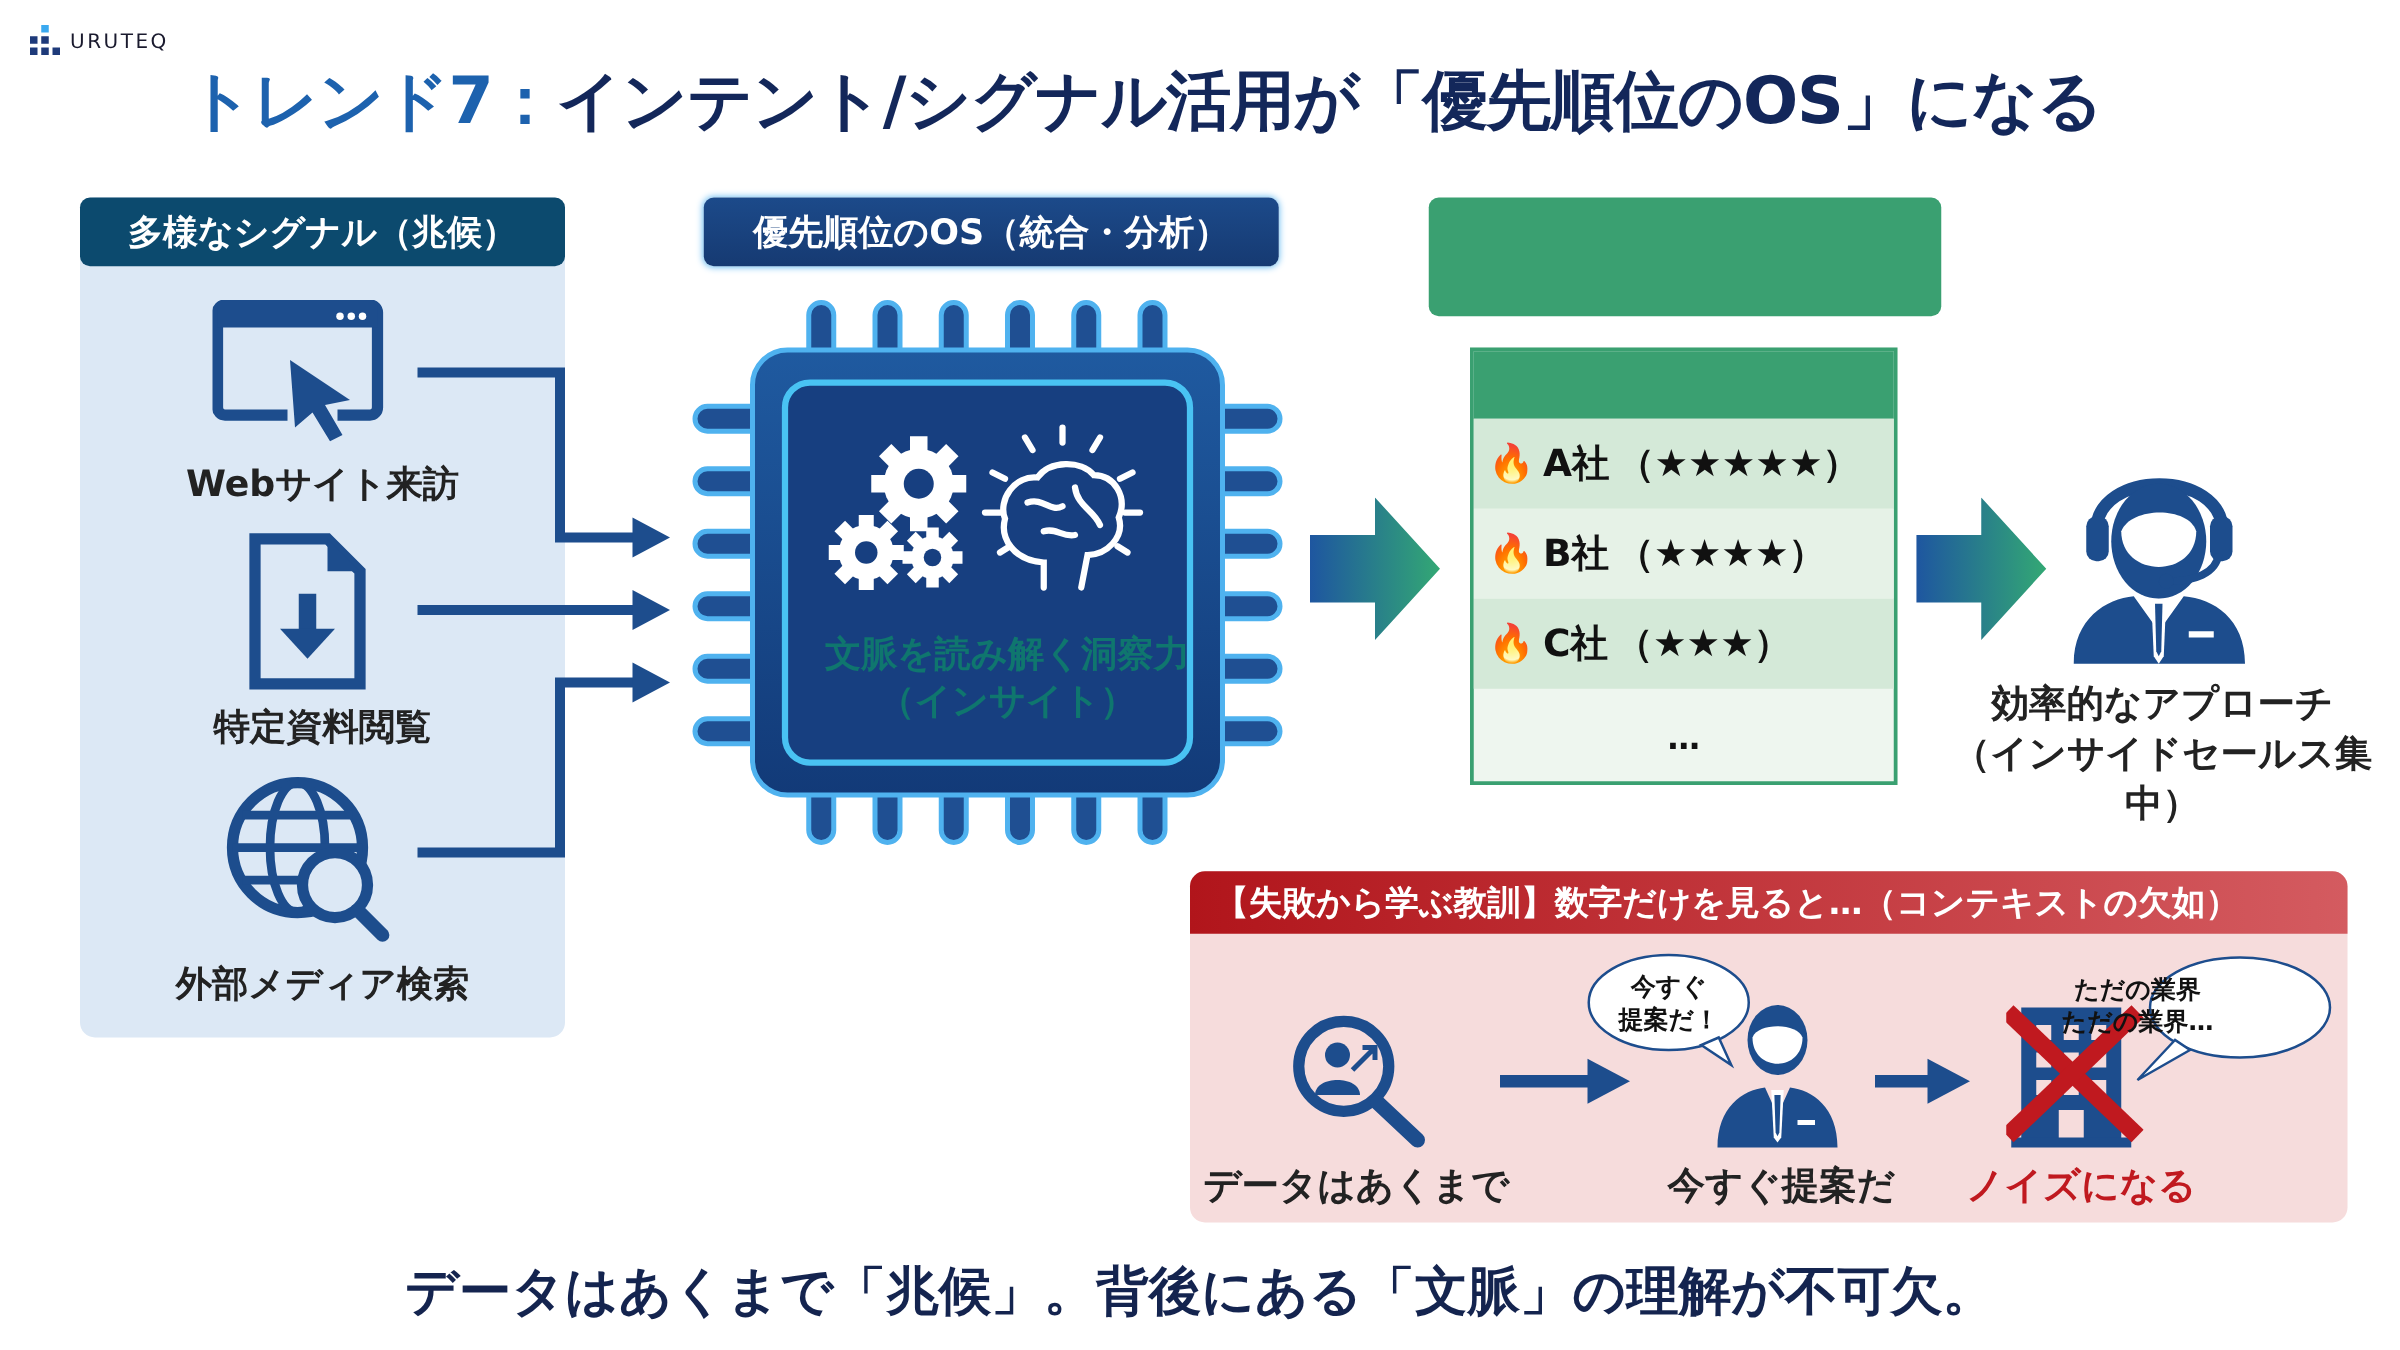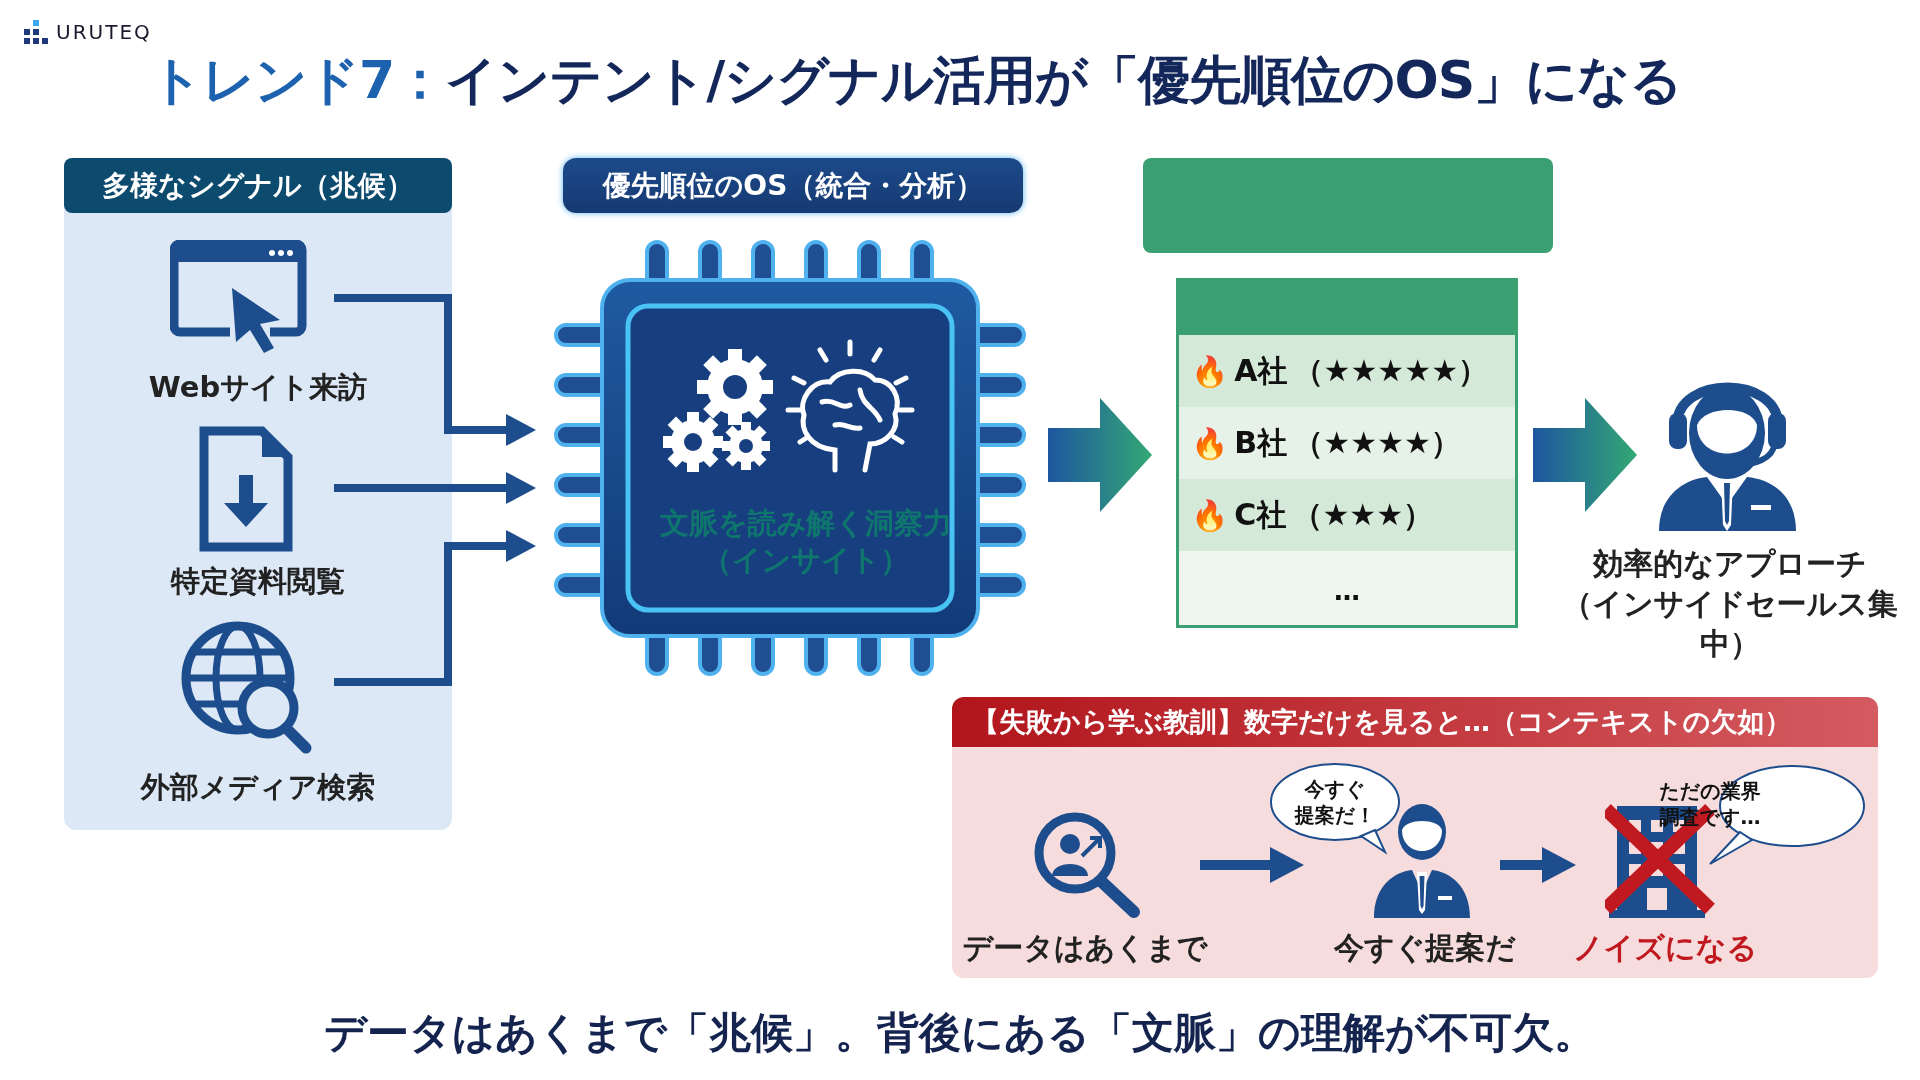--- a/index.html
+++ b/index.html
@@ -1,28 +1,28 @@
 <!DOCTYPE html>
 <html><head>
 <meta charset="utf-8">
 <style>
   html,body{margin:0;padding:0;}
   body{width:1920px;height:1080px;background:#ffffff;position:relative;overflow:hidden;font-family:"DejaVu Sans","Liberation Sans",sans-serif;color:#1b1b1b;}
   .abs{position:absolute;}
   .logo{left:24px;top:20px;display:flex;align-items:center;gap:8px;}
   .logo-mark{width:24px;height:24px;position:relative;}
   .logo-mark span{position:absolute;background:#1e3a7a;width:6px;height:6px;}
-  .logo-text{font-size:20px;letter-spacing:2px;color:#1a1a2e;font-family:"DejaVu Sans",sans-serif;}
+  .logo-text{font-size:16px;letter-spacing:2px;color:#1a1a2e;font-family:"DejaVu Sans",sans-serif;}
   .title{left:150px;top:46px;font-size:52px;font-weight:bold;white-space:nowrap;letter-spacing:-1px;}
   .title .accent{color:#1d62ae;}
   .title .main{color:#13275a;}
   .panel-left{left:64px;top:158px;width:388px;height:672px;background:#dce8f5;border-radius:12px;}
   .hdr{position:absolute;color:#fff;font-weight:bold;font-size:28px;display:flex;align-items:center;justify-content:center;text-align:center;border-radius:8px;}
   .hdr-blue{background:#0c4a6e;}
-  .hdr-chip{background:linear-gradient(180deg,#1c4a8a,#163a72);box-shadow:0 0 6px #5ab5f0;border-radius:13px;}
+  .hdr-chip{background:linear-gradient(180deg,#1c4a8a,#163a72);box-shadow:0 0 6px #5ab5f0;}
   .hdr-green{background:#3aa071;line-height:38px;}
   .sig-label{position:absolute;font-size:29px;font-weight:bold;color:#222;text-align:center;width:388px;left:64px;}
   .red-panel{left:952px;top:697px;width:926px;height:281px;background:#f6dcdc;border-radius:12px;}
   .red-hdr{left:952px;top:697px;width:926px;height:50px;background:linear-gradient(90deg,#b1151b,#d45b60);border-radius:12px 12px 0 0;color:#fff;font-weight:bold;font-size:27px;display:flex;align-items:center;padding-left:20px;box-sizing:border-box;white-space:nowrap;}
   .footer{left:0;width:1920px;top:1005px;text-align:center;font-size:42px;font-weight:bold;color:#14244f;}
   .list{left:1176px;top:278px;width:342px;height:350px;border:3px solid #3aa071;background:#eef6ef;box-sizing:border-box;}
   .list-top{height:54px;background:#3aa071;}
   .lrow{height:72px;display:flex;align-items:center;padding-left:12px;font-size:30px;font-weight:bold;color:#111;gap:6px;}
   .lrow.a{background:#d4e9d8;}
   .lrow.b{background:#e6f2e7;}
@@ -294,16 +294,16 @@
   </g>
 </svg>
 <div class="abs step-label" style="left:1540px;width:250px;top:928px;color:#c0191f;">ノイズになる</div>
 
 <svg class="abs" style="left:1700px;top:760px" width="170" height="110" viewBox="0 0 170 110">
   <ellipse cx="92" cy="46" rx="72" ry="40" fill="#fff" stroke="#1d4d8d" stroke-width="2"></ellipse>
   <path d="M40 72 L10 104 L52 80 Z" fill="#fff" stroke="#1d4d8d" stroke-width="2"></path>
 </svg>
 <div class="bubble" style="left:1626px;top:772px;width:168px;height:64px;flex-direction:column;">
   <span>ただの業界</span>
-  <span>調査です…</span>
+  <span>ただの業界…</span>
 </div>
 
 <div class="abs footer">データはあくまで「兆候」。背後にある「文脈」の理解が不可欠。</div>
 
 </body></html>

